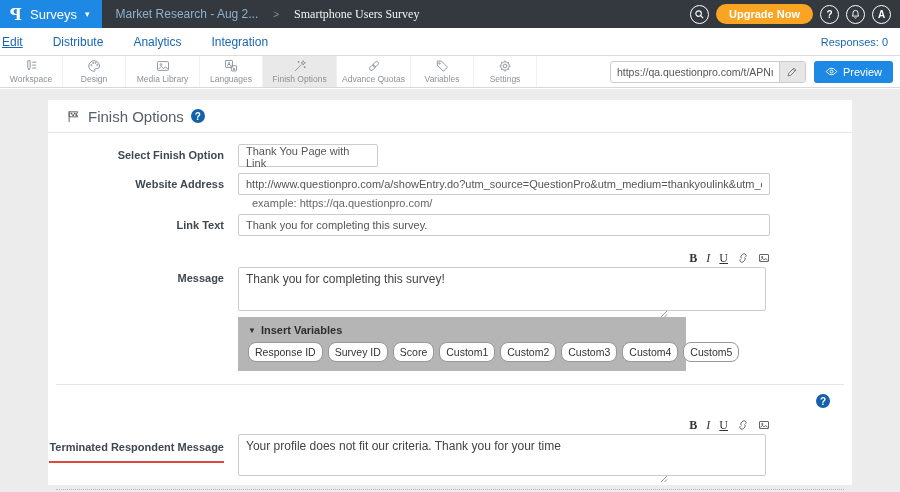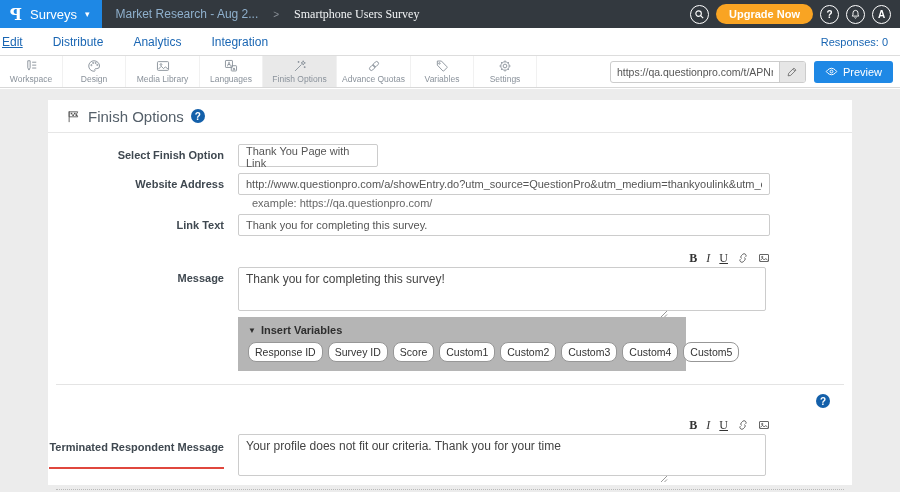--- a/index.html
+++ b/index.html
@@ -69,21 +69,21 @@
 
   .vars-panel { width:448px; background:#b5b5b5; margin-top:2px; padding:7px 10px 9px; }
   .vars-head { font-size:11px; font-weight:bold; color:#2e2e2e; display:flex; align-items:center; gap:5px; cursor:pointer; }
   .vars-head .tri { font-size:8px; }
   .vars-btns { display:flex; gap:5px; margin-top:6px; }
   .var-btn { background:#fff; border:1px solid #979797; border-radius:8px; font-size:10.5px; color:#333; padding:3px 6px; white-space:nowrap; font-family:"Liberation Sans", sans-serif; }
 
   .divider { border-top:1px solid #e4e4e4; margin:13px 8px 0; }
   .help-row { display:flex; justify-content:flex-end; padding-right:22px; margin-top:9px; margin-bottom:10px; }
   .term-lbl-wrap { width:190px; text-align:right; padding-right:14px; flex:none; line-height:20px; }
-  .term-underline { font-size:11px; font-weight:bold; color:#3f4850; border-bottom:2px solid #e0473d; padding-bottom:10px; display:inline-block; }
+  .term-underline { font-size:11px; font-weight:bold; color:#3f4850; border-bottom:2px solid #e0473d; padding-bottom:4px; display:inline-block; }
   .dotted { border-top:1px dotted #b9b9b9; margin:9px 8px 0; }
   .save-btn { margin:7px 0 0 204px; background:#1e88e5; color:#fff; border:none; border-radius:3px; font-size:11px; font-weight:bold; padding:6px 11px; }
 </style>
 </head>
 <body>
 
 <div class="stage">
 
   <div class="topbar">
     <div class="brand">

